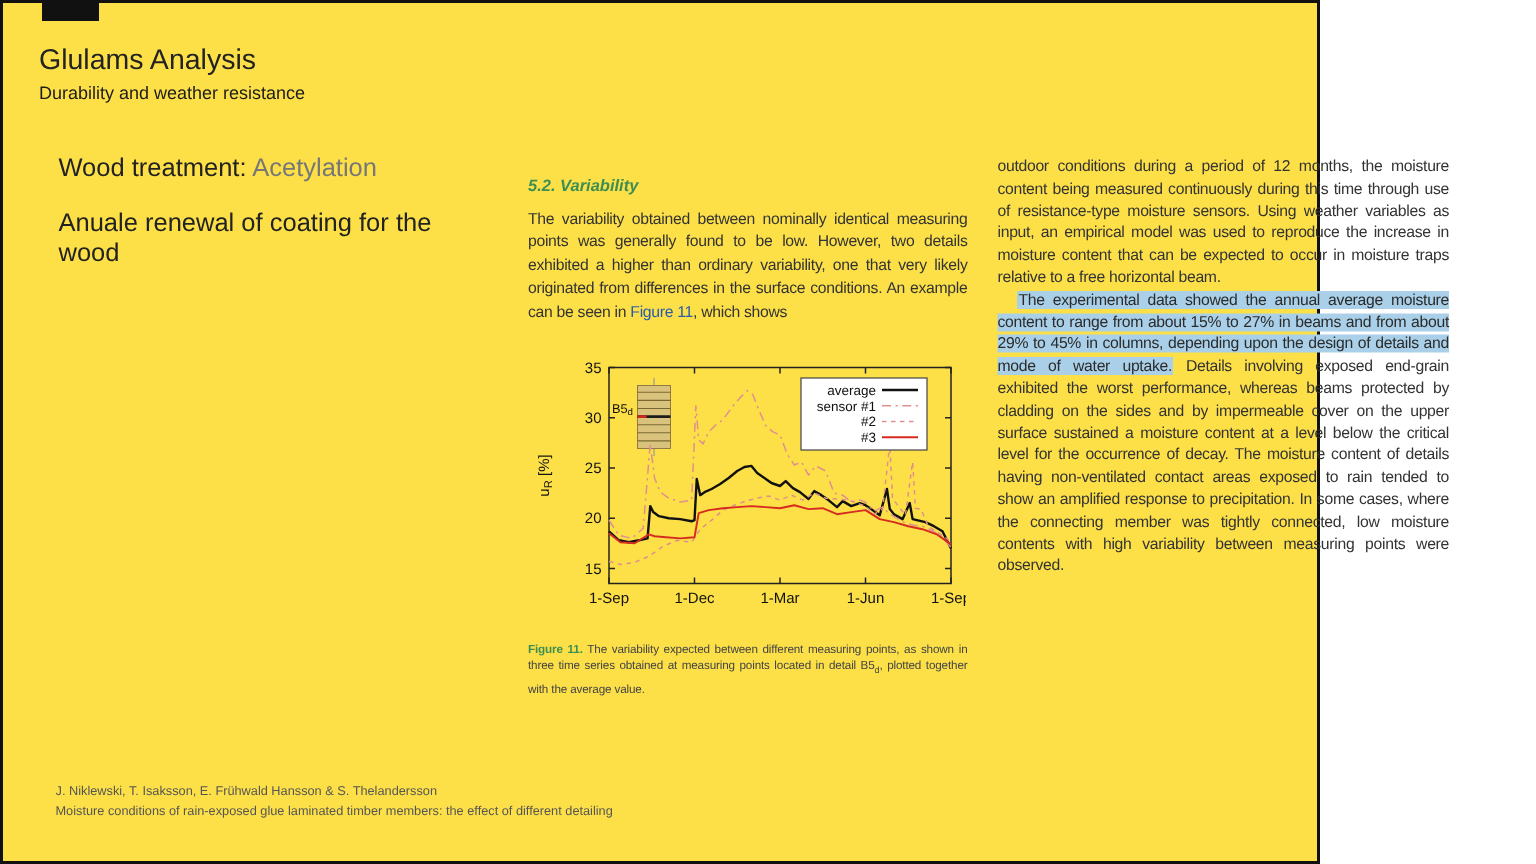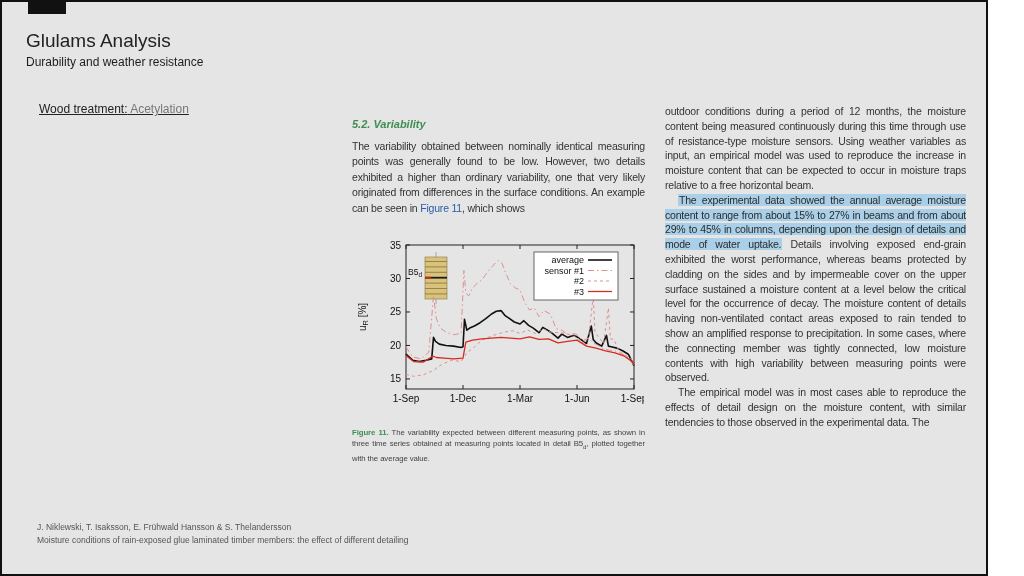--- a/index.html
+++ b/index.html
@@ -1,22 +1,22 @@
 <!DOCTYPE html>
 <html><head>
 <meta charset="utf-8">
 <style>
   html,body{margin:0;padding:0;background:#ffffff;}
   body{width:1024px;height:576px;overflow:hidden;font-family:"Liberation Sans",sans-serif;}
-  .slide{position:relative;width:988px;height:576px;box-sizing:border-box;border:2px solid #111;background:#e5e5e5;}
+  .slide{position:relative;width:880px;height:576px;box-sizing:border-box;border:2px solid #111;background:#fde047;}
   .top-tab{position:absolute;left:26px;top:0;width:38px;height:12px;background:#111;}
   .hdr{position:absolute;left:24px;top:28px;}
   .hdr h1{margin:0;font-size:19px;font-weight:500;color:#222;line-height:1.2;}
   .hdr .subtitle{font-size:12px;color:#1c1c1c;margin-top:2px;text-align:right;}
-  .notes{position:absolute;left:37px;top:100px;width:290px;font-size:12px;color:#222;text-decoration:underline;}
+  .notes{position:absolute;left:37px;top:100px;width:290px;font-size:17px;color:#222;}
   .notes p{margin:0;}
   .note1{margin-bottom:17px !important;}
   .nl{font-weight:500;color:#222;}
   .nv{color:#777;}
   .col-mid{position:absolute;left:350px;top:116px;width:293px;}
   .col-mid h2{margin:0 0 9px 0;font-size:11px;font-style:italic;font-weight:bold;}
   .body{font-size:10.5px;letter-spacing:-0.2px;color:#333;margin:0;}
   .justify{text-align:justify;}
   .col-mid .body{line-height:15.4px;}
   .figlink{text-decoration:none;cursor:pointer;margin-top:44px;}
@@ -38,20 +38,21 @@
 <div class="slide">
   <div class="top-tab"></div>
 
   <header class="hdr">
     <h1>Glulams Analysis</h1>
     <div class="subtitle">Durability and weather resistance</div>
   </header>
 
   <div class="notes">
     <p class="note1"><span class="nl">Wood treatment:</span><span class="nv"> Acetylation</span></p>
+    <p class="note2">Anuale renewal of coating for the wood</p>
   </div>
 
   <section class="col-mid">
     <h2 id="section-heading" style="color: rgb(62, 142, 82);">5.2. Variability</h2>
     <p class="body justify"><span>The variability obtained between nominally identical measuring points was generally found to be low. However, two details exhibited a higher than ordinary variability, one that very likely originated from differences in the surface conditions. An example can be seen in </span><a class="figlink" id="figlink" style="color: rgb(42, 92, 170);">Figure 11</a><span>, which shows</span></p>
     <svg id="chart-svg" viewBox="0 0 290 187">
         <rect x="52" y="13" width="228" height="144" fill="none" stroke="#222" stroke-width="1"></rect>
         <line x1="52" y1="146.95348837209303" x2="56" y2="146.95348837209303" stroke="#222" stroke-width="1"></line>
         <line x1="280" y1="146.95348837209303" x2="276" y2="146.95348837209303" stroke="#222" stroke-width="1"></line>
         <text x="47" y="150.45348837209303" text-anchor="end" font-size="10" fill="#111">15</text>
@@ -107,20 +108,19 @@
         <line x1="234" y1="49" x2="258" y2="49" stroke="#e08f8f" stroke-width="1" stroke-dasharray="3 3"></line>
         <text x="230" y="62.7" text-anchor="end" font-size="9" fill="#111">#3</text>
         <line x1="234" y1="59.5" x2="258" y2="59.5" stroke="#d62b20" stroke-width="1.3"></line>
       </svg>
     <p class="caption"><span class="cap-label" id="cap-label" style="color: rgb(62, 142, 82);">Figure 11.</span><span> The variability expected between different measuring points, as shown in three time series obtained at measuring points located in detail B5</span><sub>d</sub><span>, plotted together with the average value.</span></p>
   </section>
 
   <section class="col-right">
     <p class="body justify">outdoor conditions during a period of 12 months, the moisture content being measured continuously during this time through use of resistance-type moisture sensors. Using weather variables as input, an empirical model was used to reproduce the increase in moisture content that can be expected to occur in moisture traps relative to a free horizontal beam.</p>
     <p class="body justify indent"><mark id="hl" style="background: rgb(169, 208, 232);">The experimental data showed the annual average moisture content to range from about 15% to 27% in beams and from about 29% to 45% in columns, depending upon the design of details and mode of water uptake.</mark><span> Details involving exposed end-grain exhibited the worst performance, whereas beams protected by cladding on the sides and by impermeable cover on the upper surface sustained a moisture content at a level below the critical level for the occurrence of decay. The moisture content of details having non-ventilated contact areas exposed to rain tended to show an amplified response to precipitation. In some cases, where the connecting member was tightly connected, low moisture contents with high variability between measuring points were observed.</span></p>
-    <p class="body justify indent">The empirical model was in most cases able to reproduce the effects of detail design on the moisture content, with similar tendencies to those observed in the experimental data. The</p>
   </section>
 
   <footer class="citation">
     <div>J. Niklewski, T. Isaksson, E. Frühwald Hansson &amp; S. Thelandersson</div>
     <div>Moisture conditions of rain-exposed glue laminated timber members: the effect of different detailing</div>
   </footer>
 </div>
 
 </body></html>

